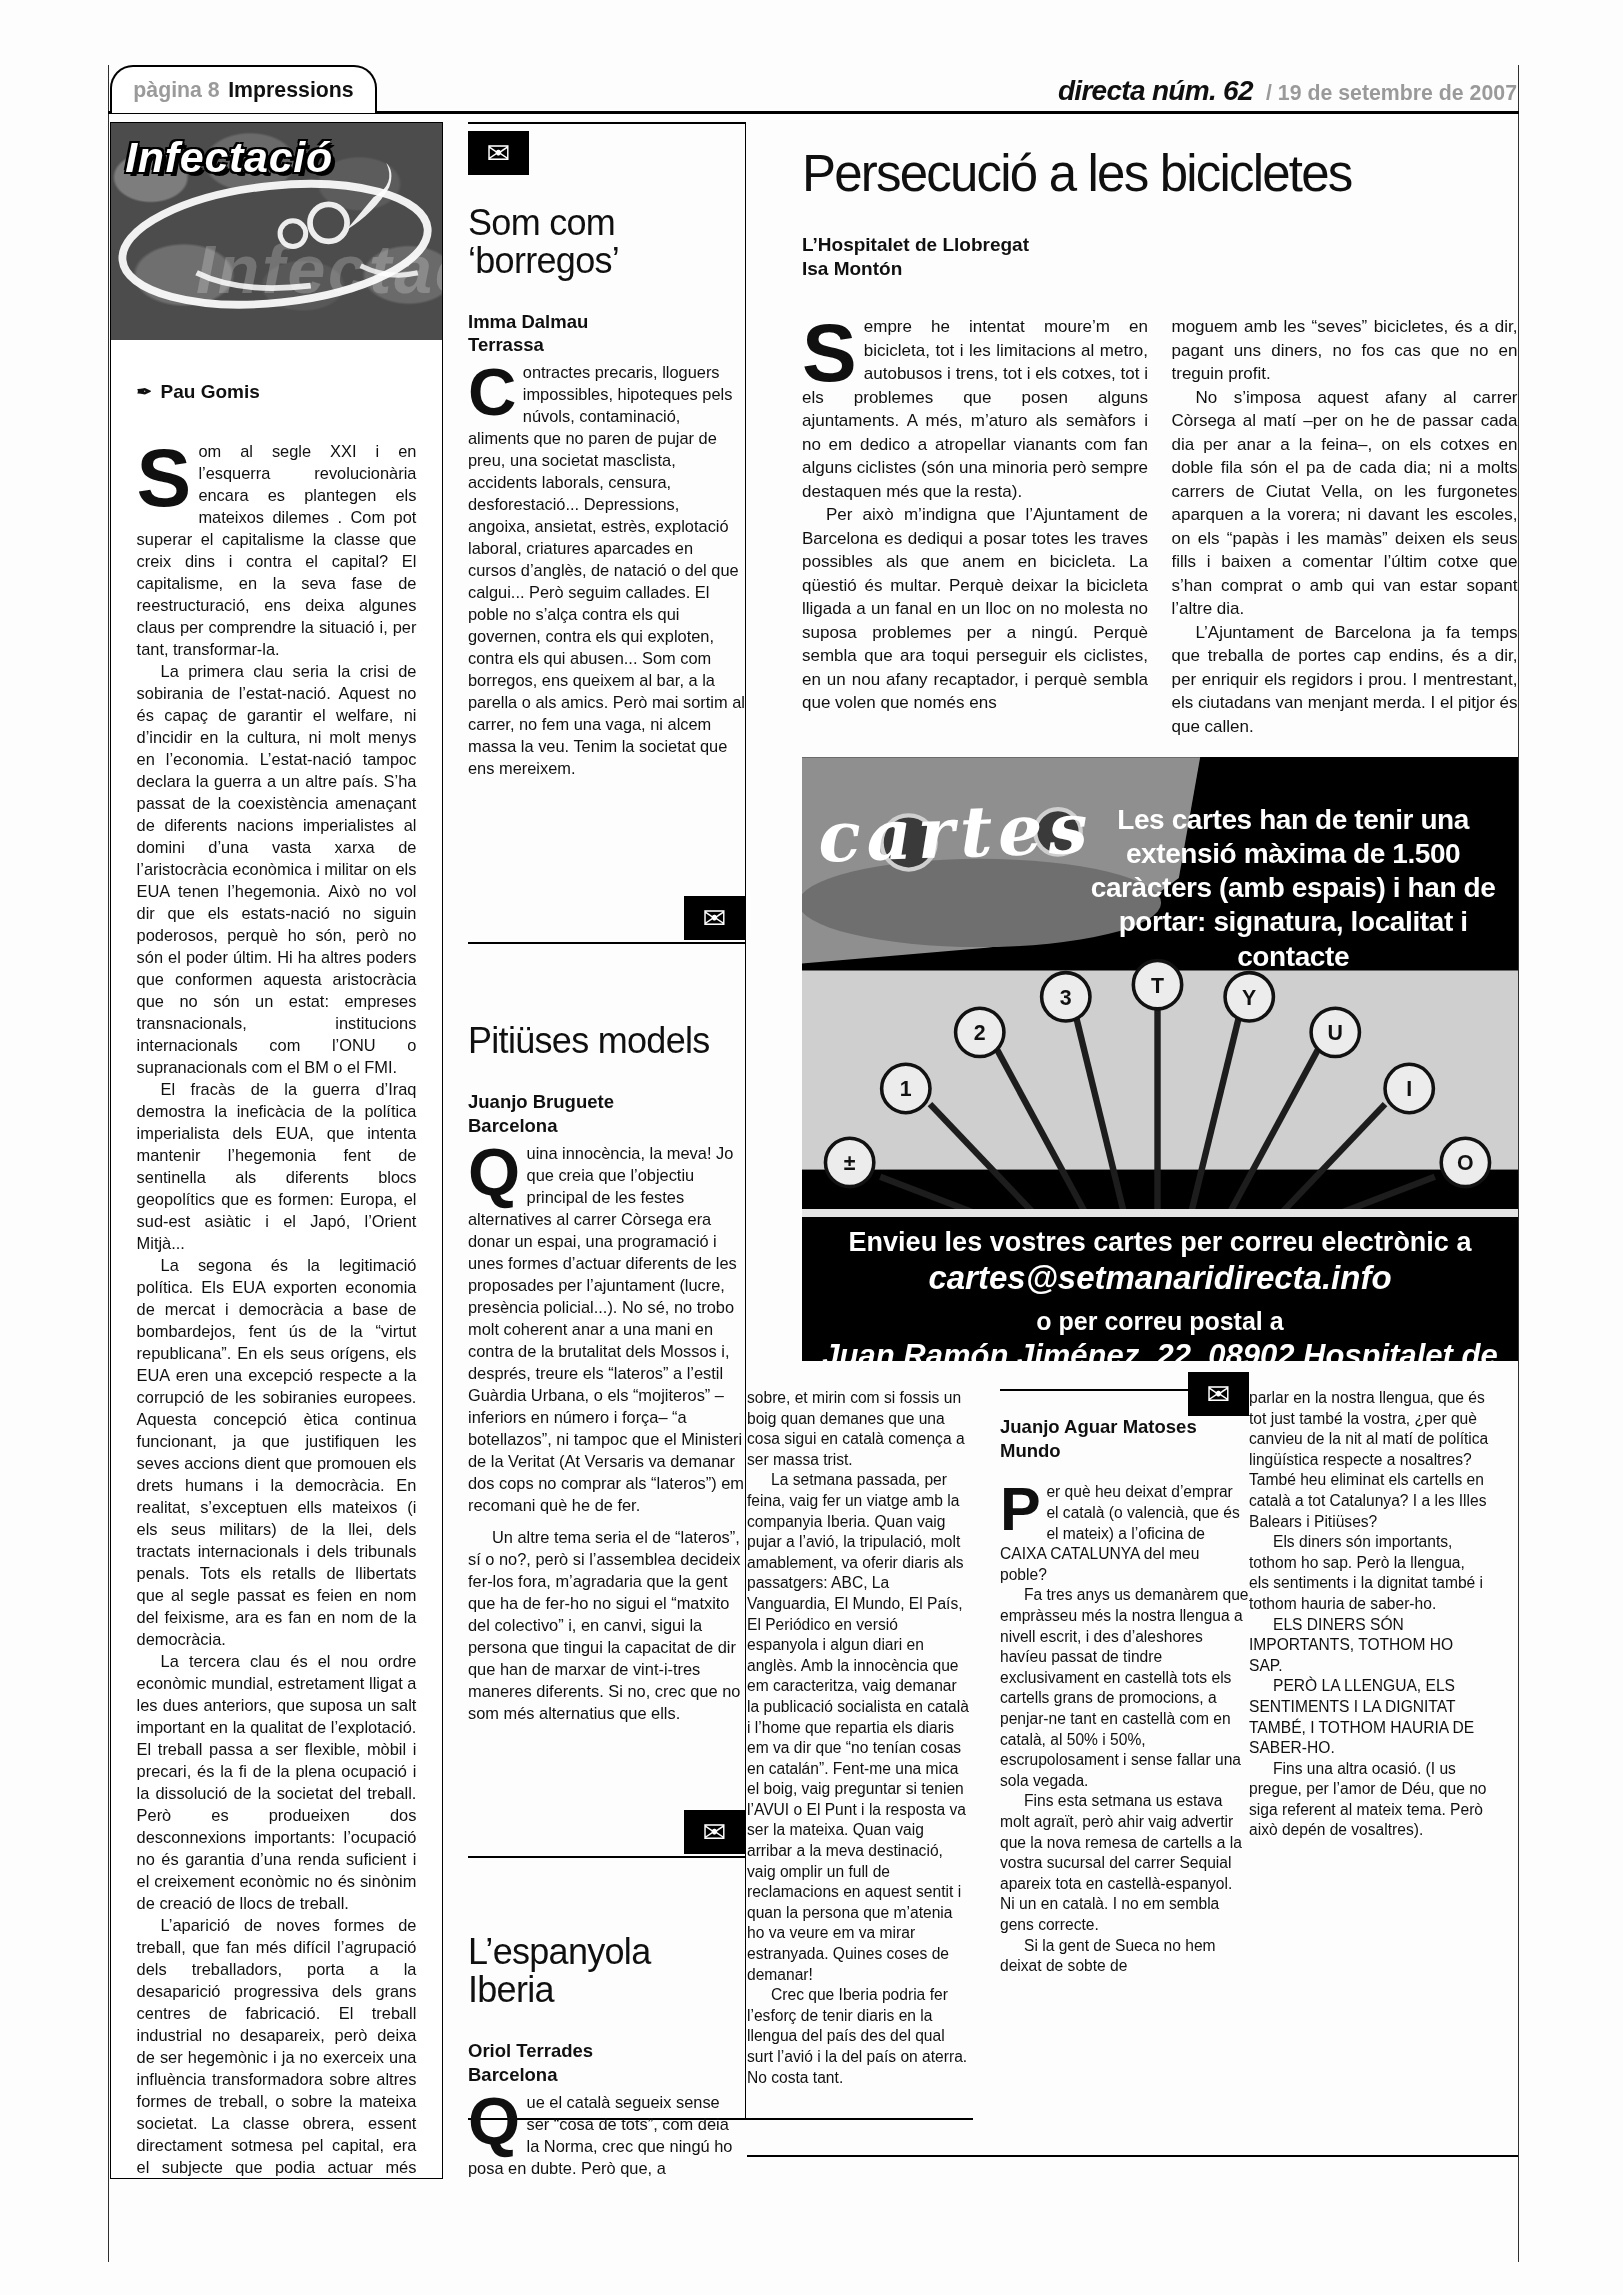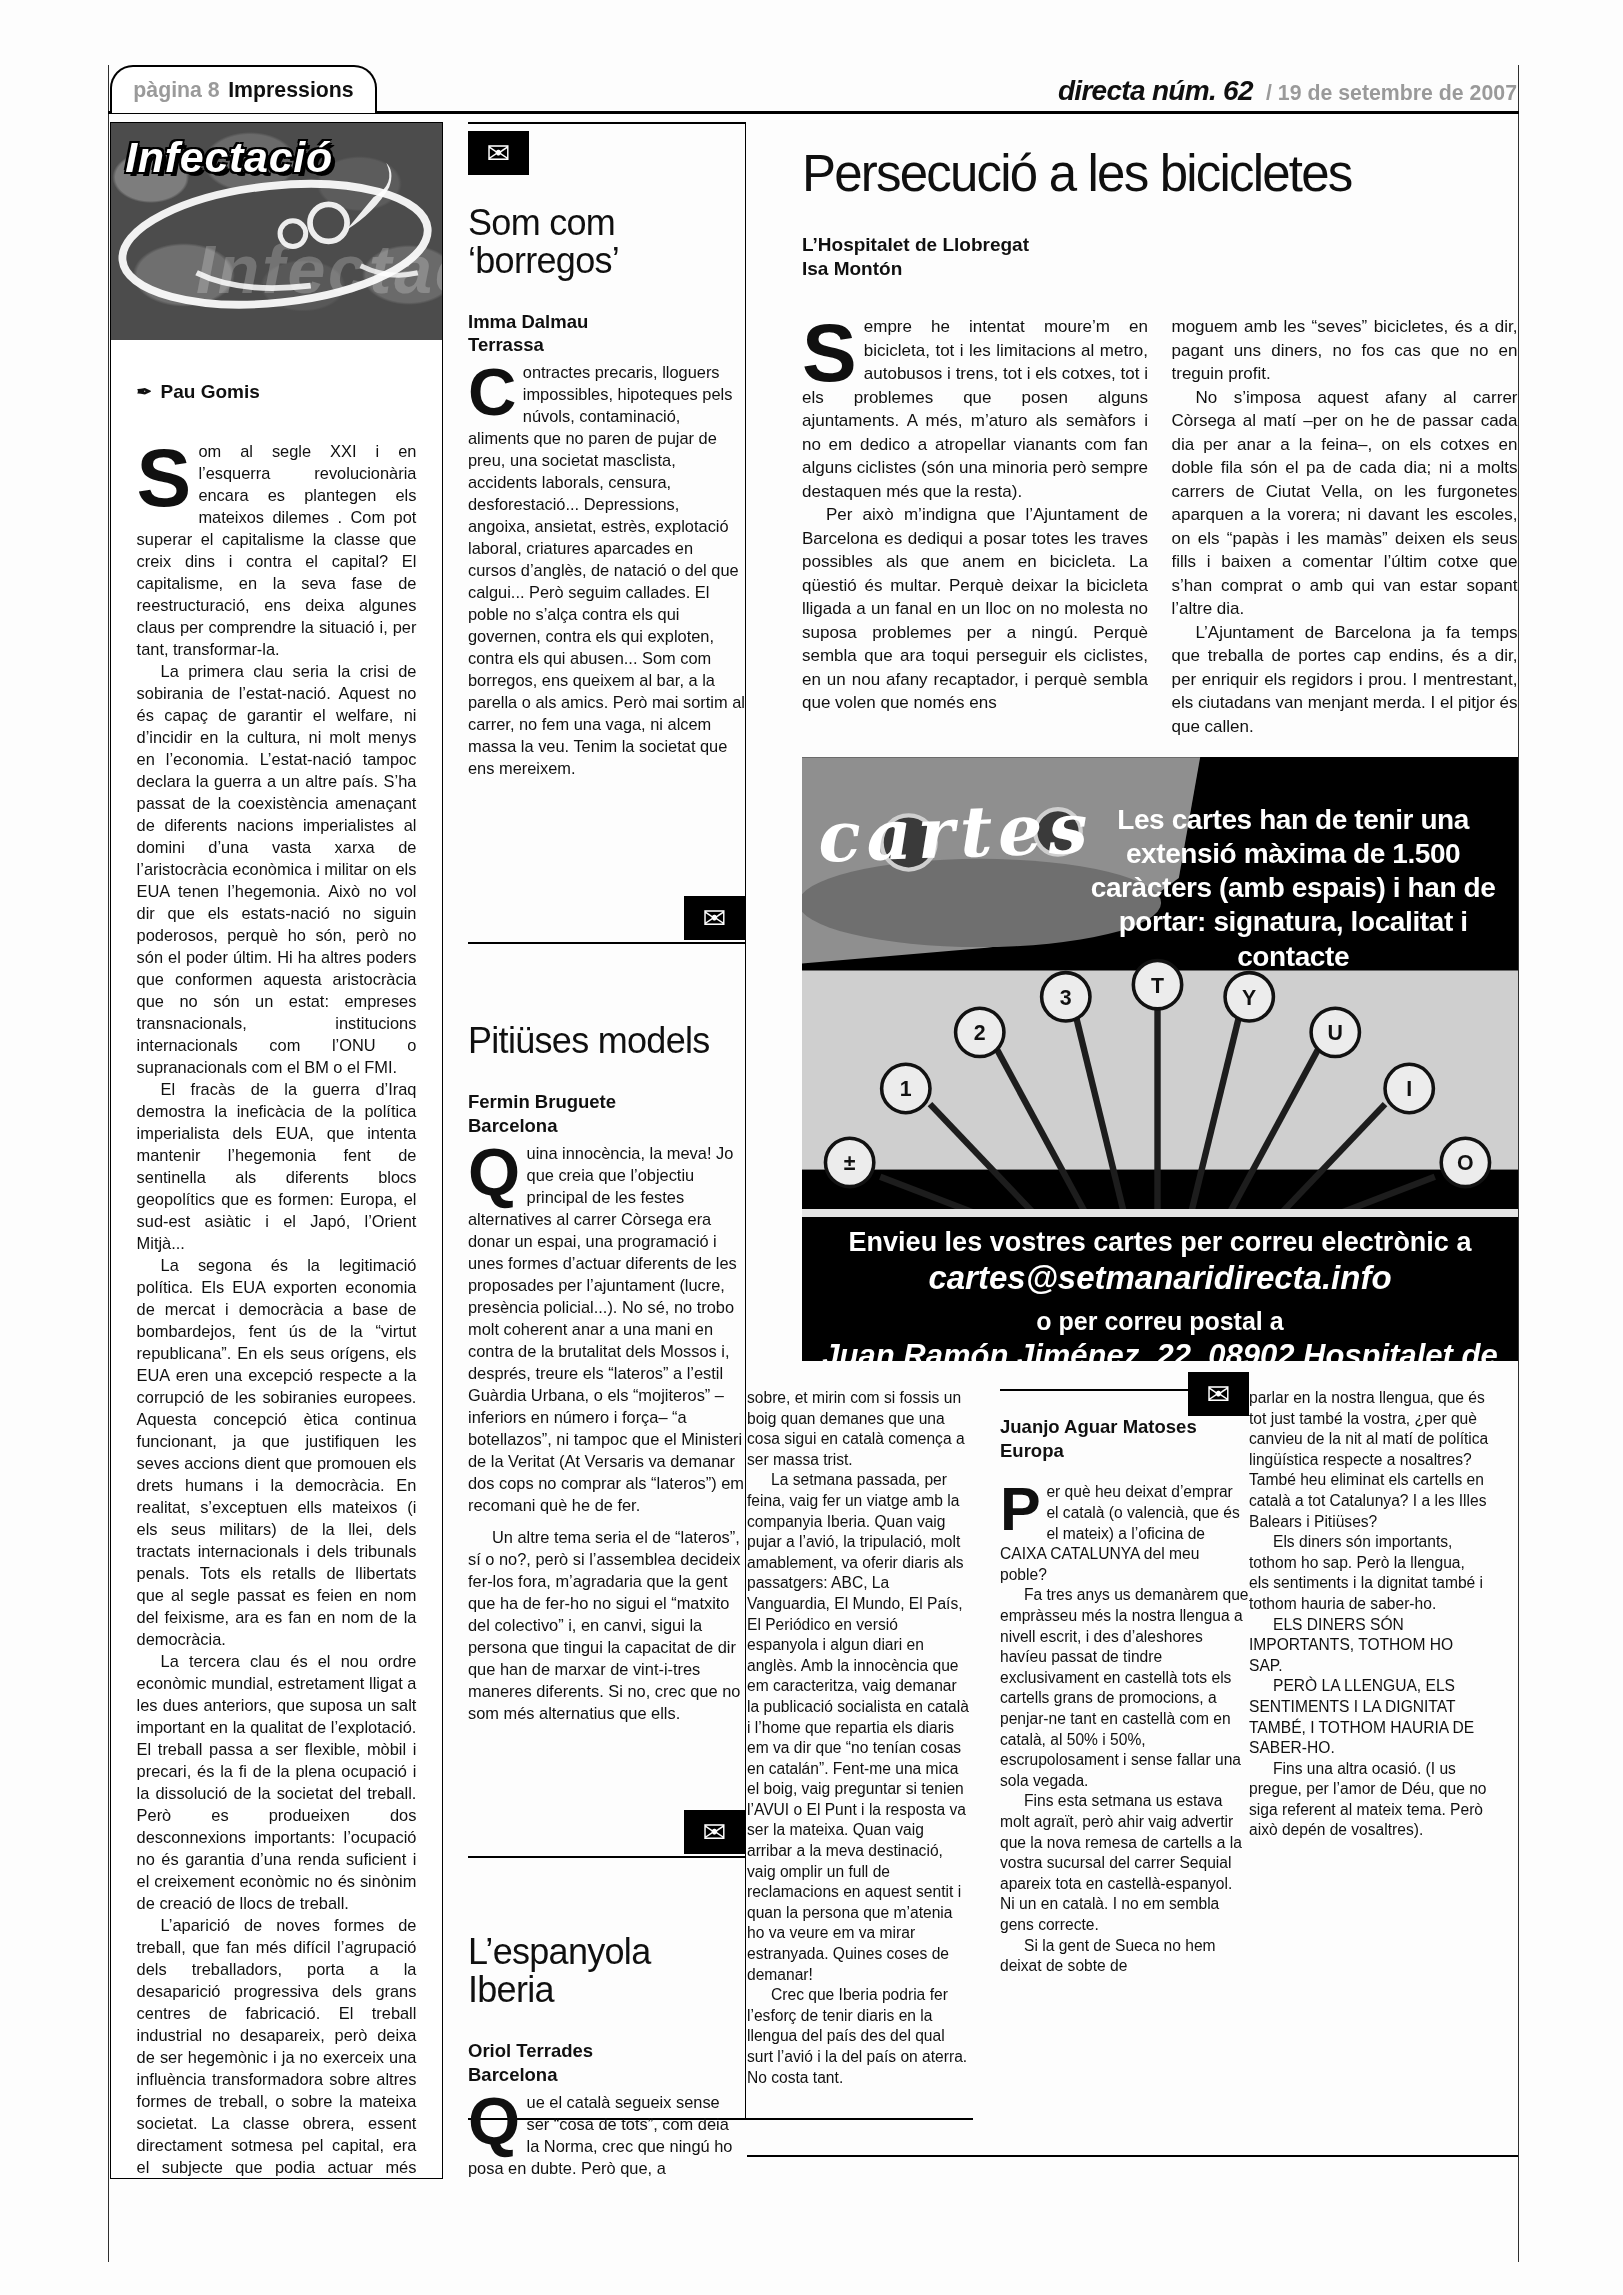--- a/index.html
+++ b/index.html
@@ -195,21 +195,21 @@
     </div>
   </div>
 
   <div class="letter" style="top:820px; height:903px;">
     <div class="lrule"></div>
     <div class="env env-right">
         <span>✉</span>
       </div>
     <h2 class="ltitle" style="margin-top:78px;">Pitiüses models</h2>
     <div class="by">
-      <div>Fermin Bruguete</div>
+      <div>Juanjo Bruguete</div>
       <div>Barcelona</div>
     </div>
     <div class="lbody bodytxt">
       <p><span class="dc dc-l">Q</span><span>uina innocència, la meva! Jo que creia que l’objectiu principal de les festes alternatives al carrer Còrsega era donar un espai, una programació i unes formes d’actuar diferents de les proposades per l’ajuntament (lucre, presència policial...). No sé, no trobo molt coherent anar a una mani en contra de la brutalitat dels Mossos i, després, treure els “lateros” a l’estil Guàrdia Urbana, o els “mojiteros” –inferiors en número i força– “a botellazos”, ni tampoc que el Ministeri de la Veritat (At Versaris va demanar dos cops no comprar als “lateros”) em recomani què he de fer.</span></p>
       <p class="ind gap">Un altre tema seria el de “lateros”, sí o no?, però si l’assemblea decideix fer-los fora, m’agradaria que la gent que ha de fer-ho no sigui el “matxito del colectivo” i, en canvi, sigui la persona que tingui la capacitat de dir que han de marxar de vint-i-tres maneres diferents. Si no, crec que no som més alternatius que ells.</p>
     </div>
   </div>
 
   <div class="letter" style="top:1734px; height:263px;">
     <div class="lrule"></div>
@@ -327,21 +327,21 @@
   <p class="ind">Crec que Iberia podria fer l’esforç de tenir diaris en la llengua del país des del qual surt l’avió i la del país on aterra. No costa tant.</p>
 </div>
 
 <div id="colB">
   <div class="env">
       <span>✉</span>
     </div>
   <div class="lrule" style="width:213px;"></div>
   <div class="by">
     <div>Juanjo Aguar Matoses</div>
-    <div>Europa</div>
+    <div>Mundo</div>
   </div>
   <div class="lbody bodytxt3">
     <p><span class="dc dc-m">P</span><span>er què heu deixat d’emprar el català (o valencià, que és el mateix) a l’oficina de CAIXA CATALUNYA del meu poble?</span></p>
     <p class="ind">Fa tres anys us demanàrem que empràsseu més la nostra llengua a nivell escrit, i des d’aleshores havíeu passat de tindre exclusivament en castellà tots els cartells grans de promocions, a penjar-ne tant en castellà com en català, al 50% i 50%, escrupolosament i sense fallar una sola vegada.</p>
     <p class="ind">Fins esta setmana us estava molt agraït, però ahir vaig advertir que la nova remesa de cartells a la vostra sucursal del carrer Sequial apareix tota en castellà-espanyol. Ni un en català. I no em sembla gens correcte.</p>
     <p class="ind">Si la gent de Sueca no hem deixat de sobte de</p>
   </div>
 </div>
 
 <div id="colC" class="bodytxt3">

